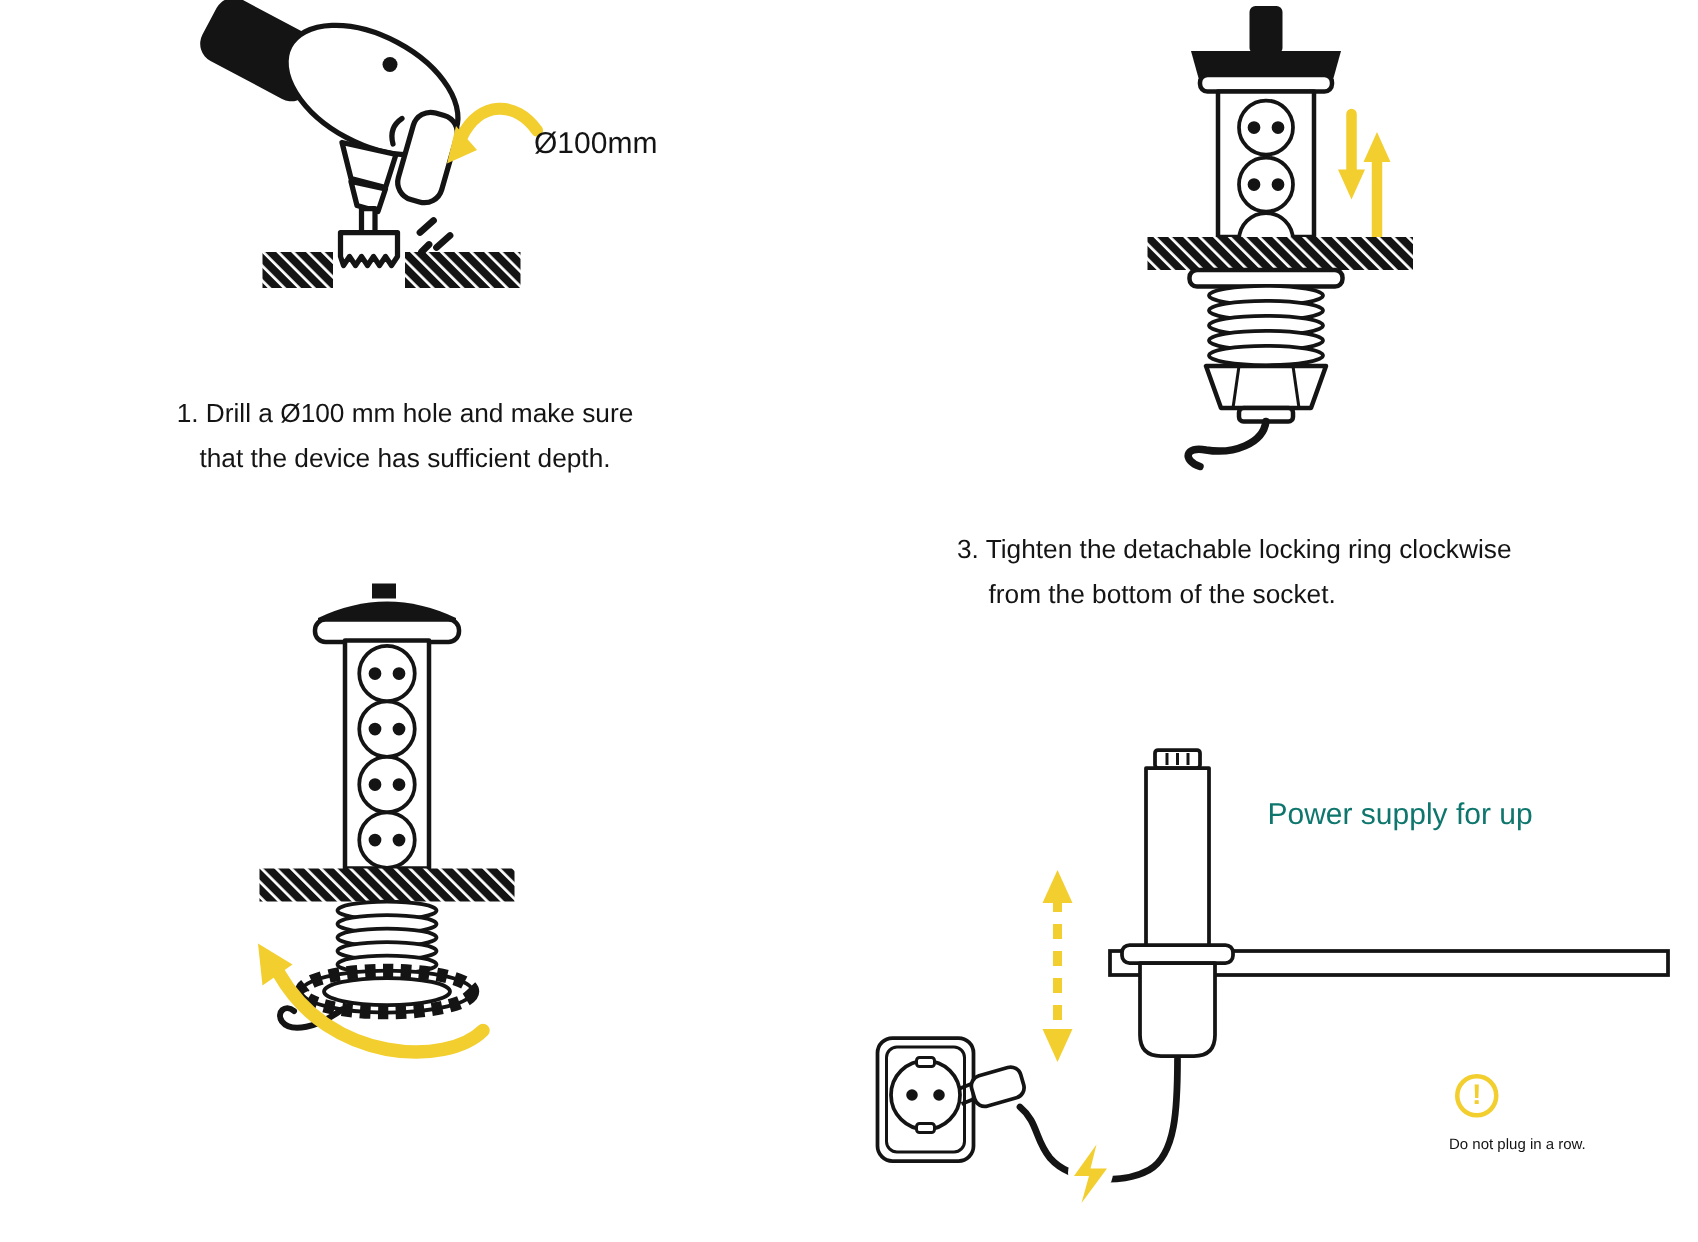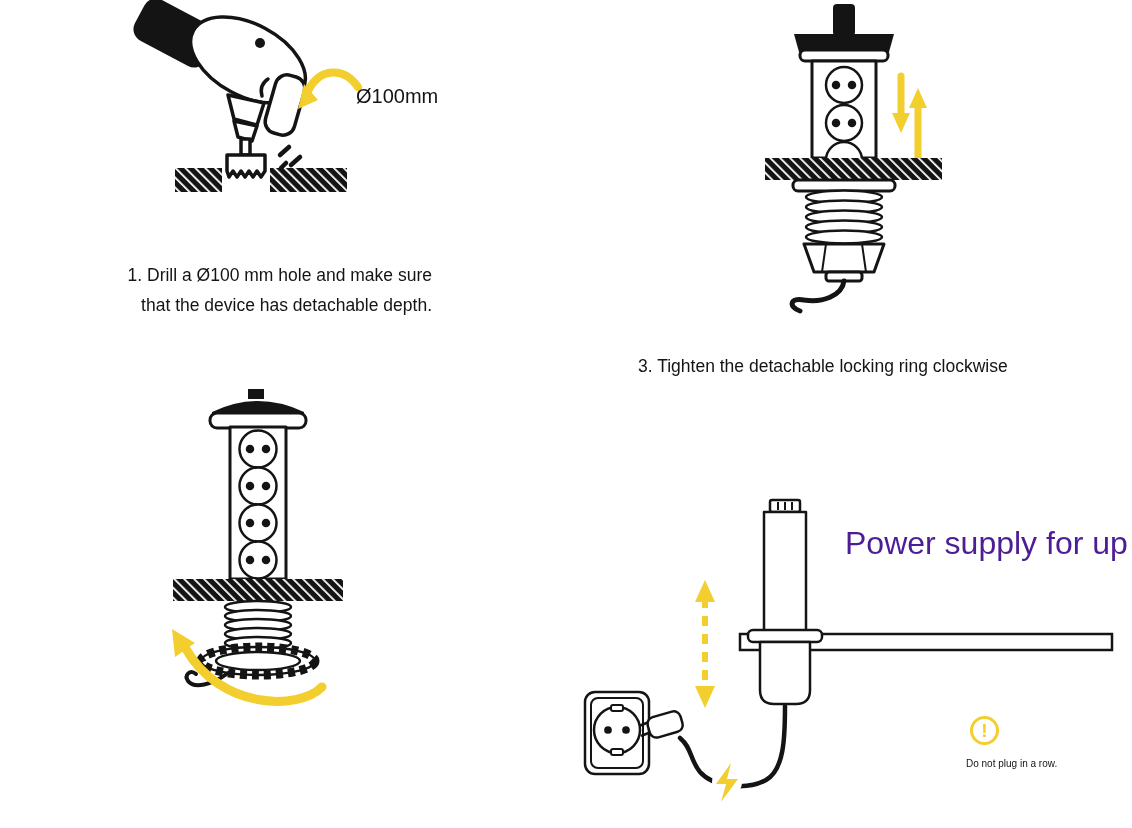--- a/index.html
+++ b/index.html
@@ -3,21 +3,21 @@
 <meta charset="utf-8">
 <style>
   *{margin:0;padding:0;box-sizing:border-box}
   html,body{background:#fff}
   body{font-family:"Liberation Sans",sans-serif;color:#141414}
   .canvas{position:relative;width:1132px;height:828px;background:#fff;overflow:hidden}
   svg.illus{position:absolute;overflow:visible}
   .caption{position:absolute;font-size:17.5px;line-height:30px;white-space:nowrap;color:#141414}
   .caption .indent{padding-left:21px}
   .dia-label{position:absolute;left:356px;top:85px;font-size:20px;white-space:nowrap}
-  .headline{position:absolute;left:845px;top:524px;font-size:32px;line-height:39px;white-space:nowrap;color:#4c1d95}
+  .headline{position:absolute;left:845px;top:524px;font-size:20px;line-height:39px;white-space:nowrap;color:#0f766e}
   .headline b{font-weight:700}
   .warn-circle{position:absolute;left:970px;top:716px;width:29px;height:29px;border:3px solid var(--accent,#F2CE2E);border-radius:50%;display:flex;align-items:center;justify-content:center;color:var(--accent,#F2CE2E);font-weight:700;font-size:19px;line-height:1}
   .warn-text{position:absolute;left:966px;top:758px;font-size:10px;white-space:nowrap}
   .y-stroke{stroke:var(--accent,#F2CE2E)}
   .y-fill{fill:var(--accent,#F2CE2E)}
 </style>
 </head>
 <body>
 
 <div class="canvas">
@@ -53,23 +53,23 @@
     </g>
 
     <g>
       <path class="y-stroke" d="M228,82 C214,62 190,62 178,86" fill="none" stroke-width="8" stroke-linecap="round"></path>
       <path class="y-fill" d="M168,104 L188,95 L174,79 Z"></path>
     </g>
   </svg>
 
   <div class="dia-label">Ø100mm</div>
 
-  <div class="caption" style="left:60px;top:260px;width:372px;text-align:right">
+  <div class="caption" style="left:84px;top:260px;width:372px;text-align:center">
     <div>1. Drill a Ø100 mm hole and make sure</div>
-    <div>that the device has detachable depth.</div>
+    <div>that the device has sufficient depth.</div>
   </div>
 
   <svg class="illus" style="left:78px;top:385px" width="360" height="335" viewBox="0 0 360 335">
     <defs>
       <pattern id="hatch2" width="7" height="7" patternUnits="userSpaceOnUse" patternTransform="rotate(-45)">
         <rect width="7" height="7" fill="#141414"></rect>
         <rect width="1.8" height="7" fill="#fff"></rect>
       </pattern>
     </defs>
 
@@ -172,20 +172,21 @@
       <line x1="126" y1="244" x2="122" y2="272" stroke-width="2"></line>
       <line x1="162" y1="244" x2="166" y2="272" stroke-width="2"></line>
       <rect x="126" y="272" width="36" height="9" rx="3"></rect>
     </g>
 
     <path d="M144,281 C142,296 122,303 104,300 C90,297 88,307 100,311" fill="none" stroke="#141414" stroke-width="5" stroke-linecap="round"></path>
   </svg>
 
   <div class="caption" style="left:638px;top:351px">
     <div>3. Tighten the detachable locking ring clockwise</div>
+    <div class="indent">from the bottom of the socket.</div>
   </div>
 
   <svg class="illus" style="left:552px;top:480px" width="578" height="345" viewBox="0 0 578 345">
 
     <rect x="188" y="154" width="372" height="16" fill="#fff" stroke="#141414" stroke-width="2.5"></rect>
 
     <g fill="#fff" stroke="#141414" stroke-width="2.5" stroke-linejoin="round">
       <rect x="218" y="20" width="30" height="12" rx="2"></rect>
       <line x1="226" y1="22" x2="226" y2="30" stroke-width="2"></line>
       <line x1="233" y1="22" x2="233" y2="30" stroke-width="2"></line>

